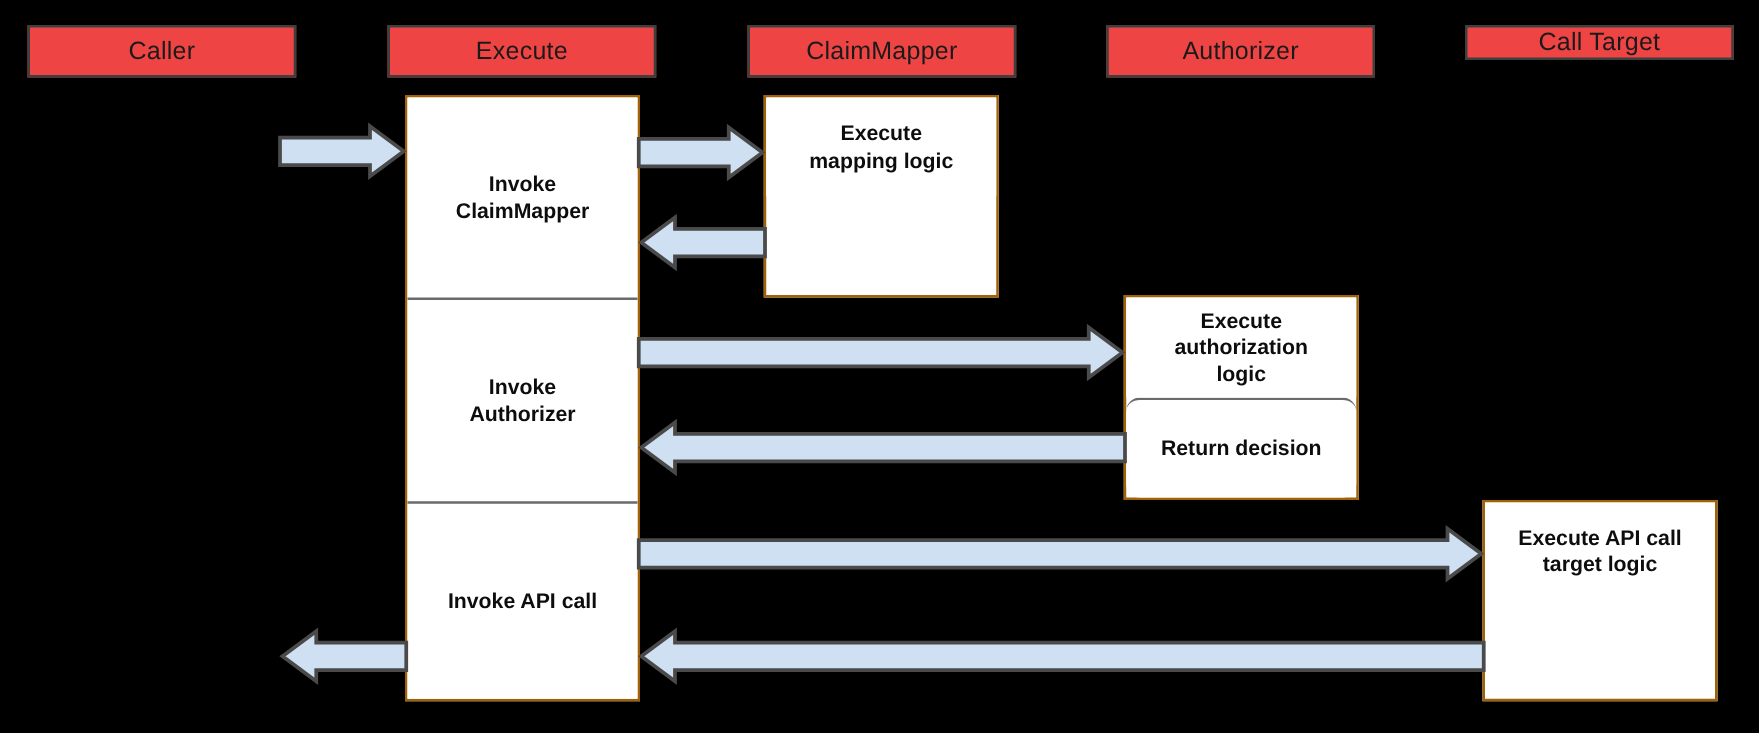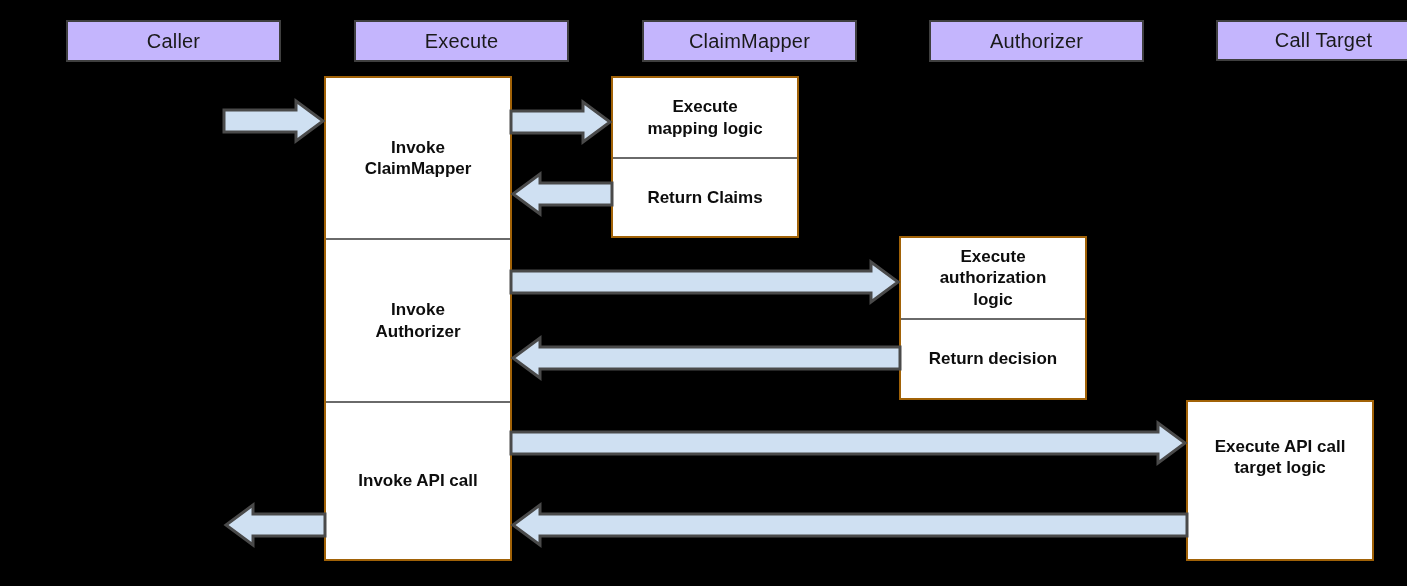--- a/index.html
+++ b/index.html
@@ -16,31 +16,30 @@
     width: 1407px;
     height: 586px;
     background: #000000;
     overflow: hidden;
   }
 
   
   .participant {
     position: absolute;
     box-sizing: border-box;
-    background: #c4b5fd;
+    background: #ef4444;
     border: 2px solid #3f3f3f;
     display: flex;
     align-items: center;
     justify-content: center;
     color: #1a1a1a;
     font-size: 20px;
     font-weight: 400;
     letter-spacing: 0.2px;
     font-family: "Liberation Sans", sans-serif;
-    margin-left: 44px;
   }
 
   
   .activation {
     position: absolute;
     box-sizing: border-box;
     background: #ffffff;
     border: 2px solid #a16207;
     display: flex;
     flex-direction: column;
@@ -99,21 +98,21 @@
   </div>
 
   <div class="participant" style="left:598px; top:20px; width:215px; height:42px;">
     <span>ClaimMapper</span>
   </div>
 
   <div class="participant" style="left:885px; top:20px; width:215px; height:42px;">
     <span>Authorizer</span>
   </div>
 
-  <div class="participant" style="left:1172px; top:20px; width:215px; height:41px;">
+  <div class="participant" style="left:1172px; top:20px; width:215px; height:28px;">
     <span>Call Target</span>
   </div>
 
 
   <div class="activation" style="left:324px; top:76px; width:188px; height:485px;">
     <div class="segment" style="height:160px;">
       <span>Invoke
 ClaimMapper</span>
     </div>
     <div class="segment" style="height:163px;">
@@ -122,39 +121,36 @@
     </div>
     <div class="segment" style="height:158px;">
       <span>Invoke API call</span>
     </div>
   </div>
 
   <div class="activation" style="left:611px; top:76px; width:188px; height:162px;">
     <div class="segment" style="height:79px;">
       <span>Execute
 mapping logic</span>
-    </div>
-    <div class="segment" style="height:79px;">
-      <span>Return Claims</span>
     </div>
   </div>
 
   <div class="activation" style="left:899px; top:236px; width:188px; height:164px;">
     <div class="segment" style="height:80px;">
       <span>Execute
 authorization
 logic</span>
     </div>
-    <div class="segment" style="height:80px;">
+    <div class="segment" style="height:80px;border-radius:11px;">
       <span>Return decision</span>
     </div>
   </div>
 
   <div class="activation" style="left:1186px; top:400px; width:188px; height:161px;">
-    <div class="segment" style="height:78px;margin-top:16px;">
+    <div class="segment" style="height:78px;">
       <span>Execute API call
 target logic</span>
     </div>
   </div>
 
   <div class="arrow" style="left:224px; top:99px; width:101px; height:44px;">
     <svg viewBox="0 0 101 44" preserveAspectRatio="none">
       <polygon points="0,11 72,11 72,2 99,22 72,42 72,33 0,33"></polygon>
     </svg>
   </div>

